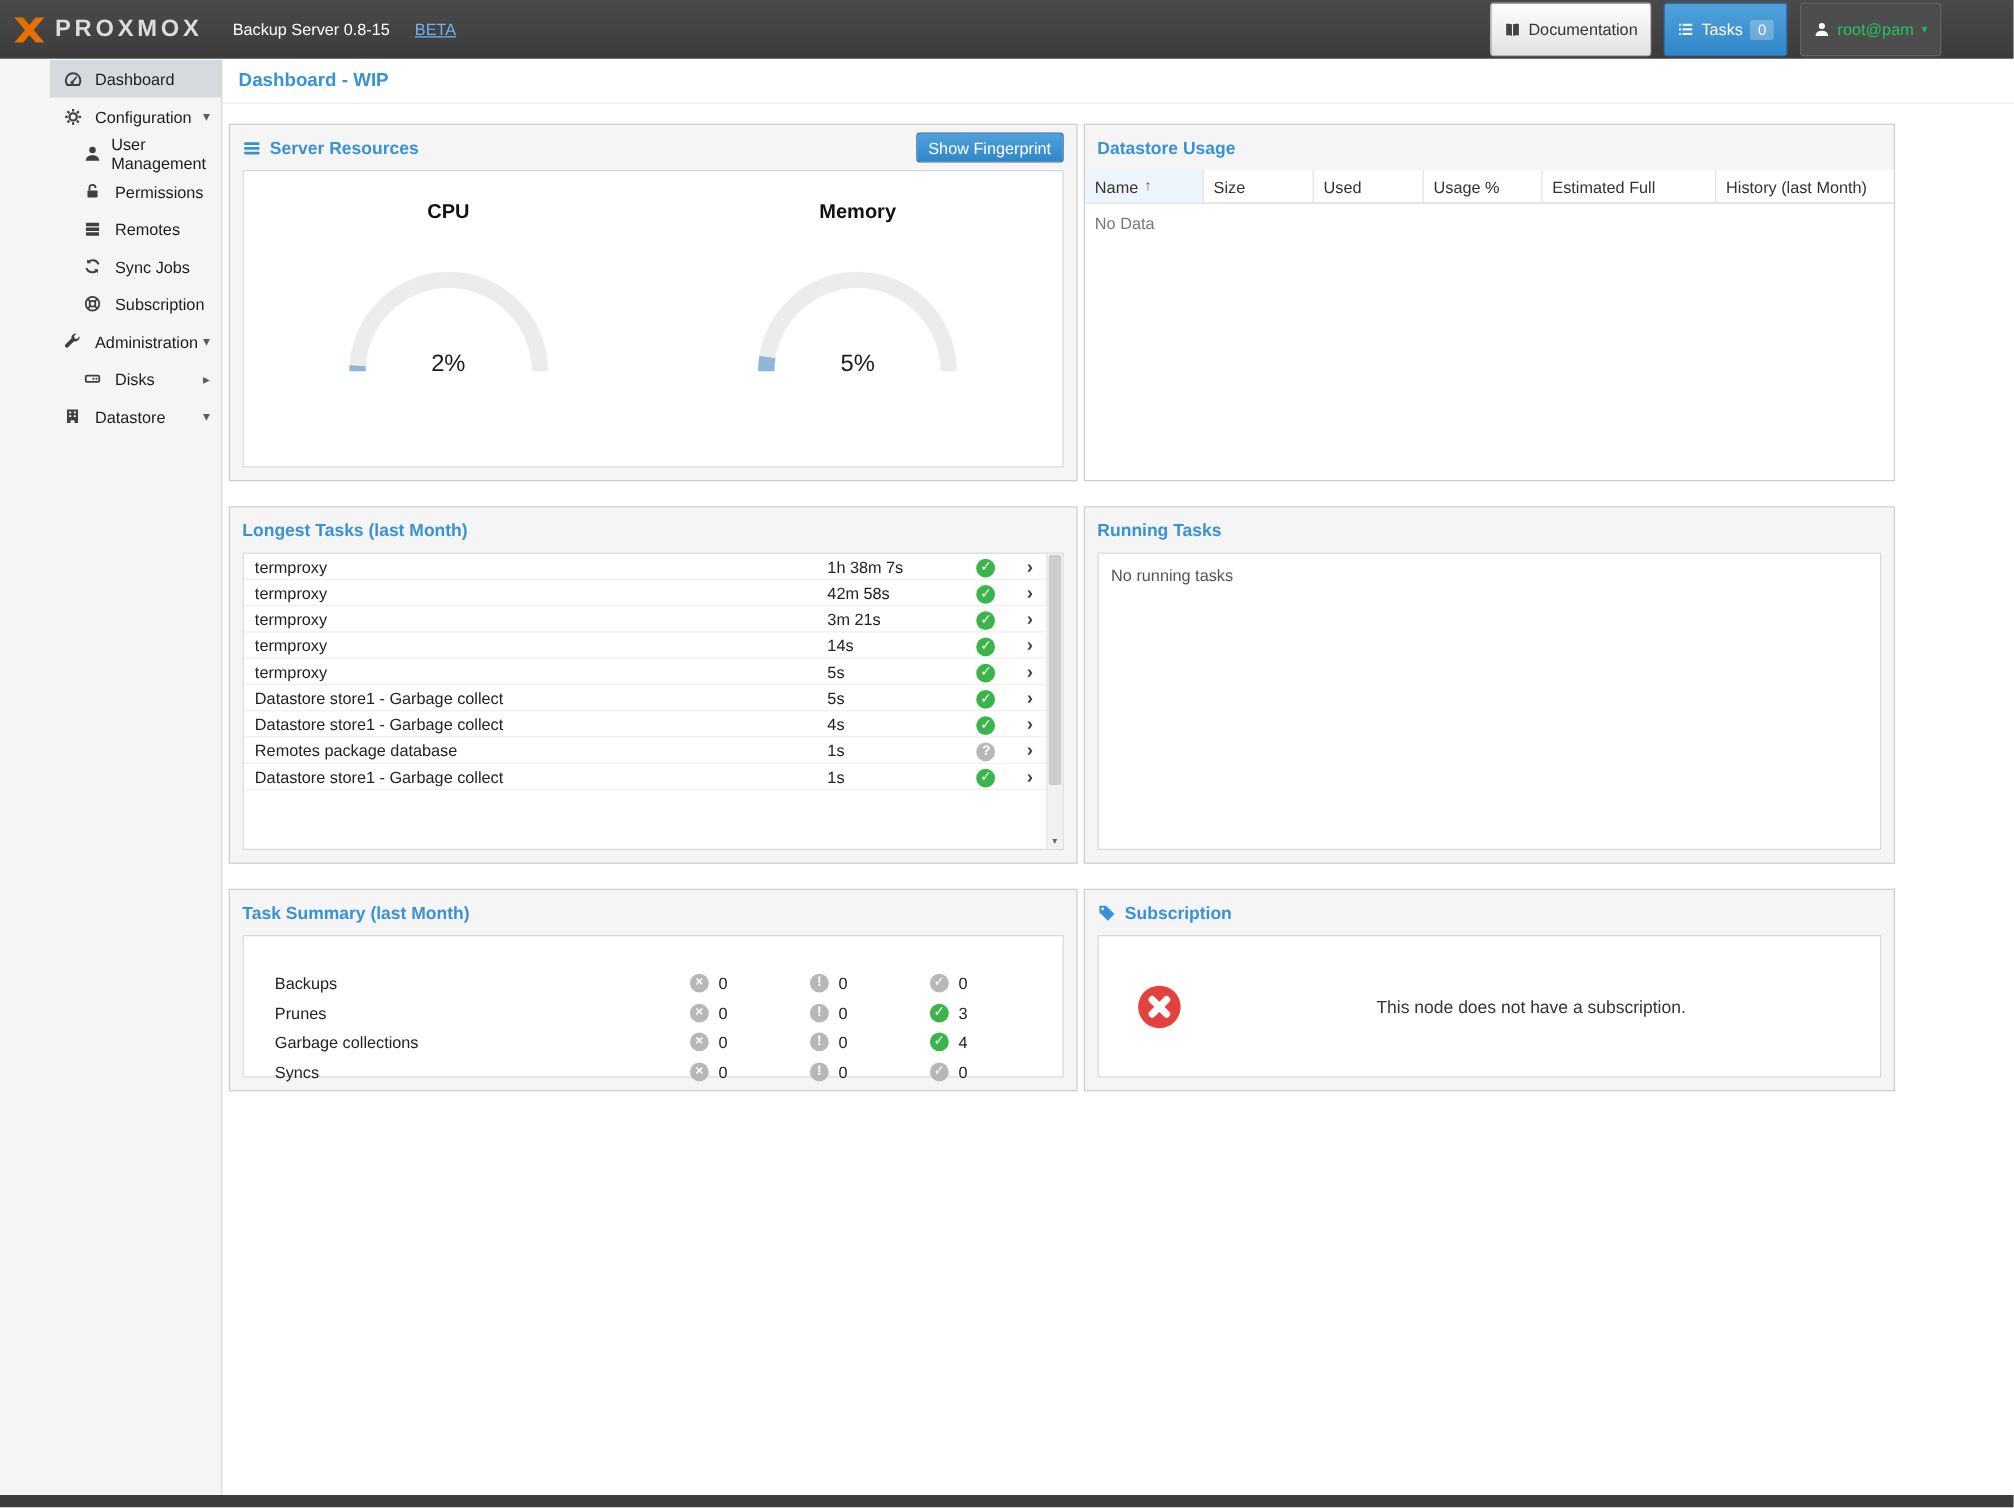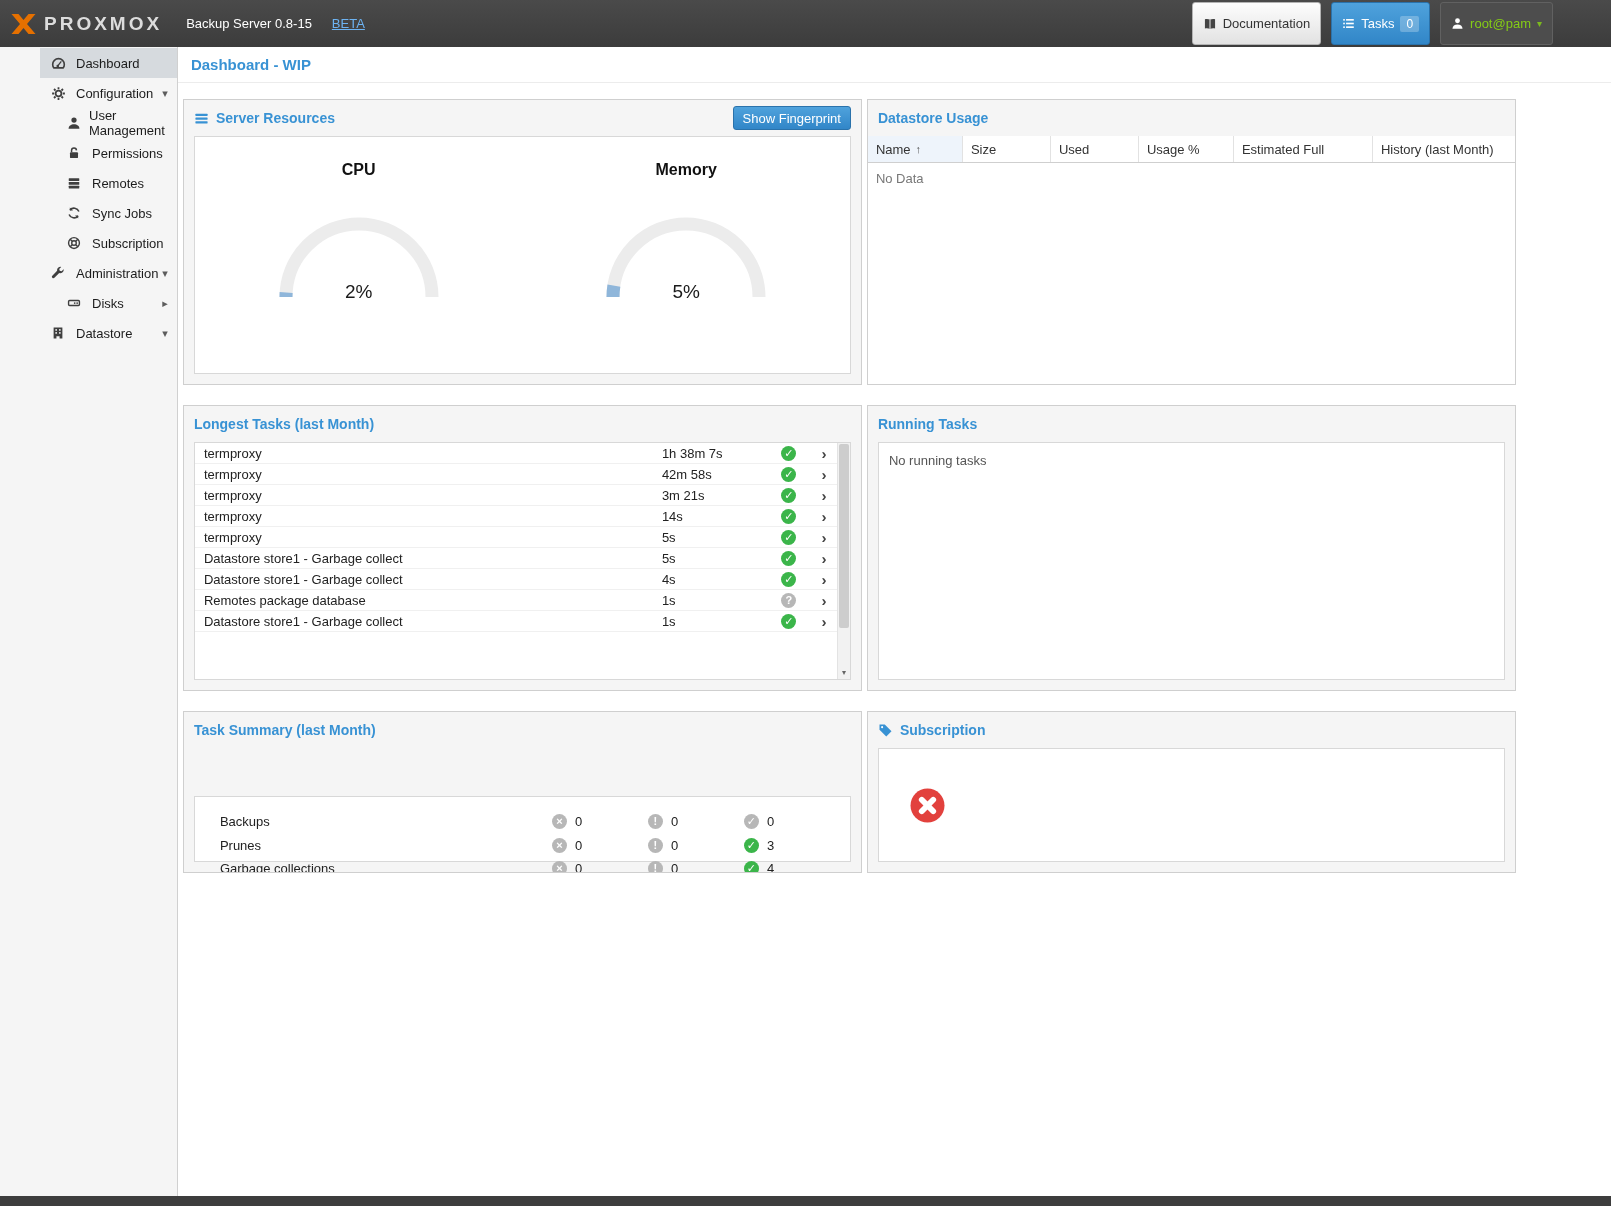--- a/index.html
+++ b/index.html
@@ -20,21 +20,21 @@
   .brand{ display:flex; align-items:center; gap:7px; }
   .brand-text{ color:#dcdcdc; font-weight:bold; font-size:19px; letter-spacing:3px; }
   .product{ color:#fff; margin-left:8px; }
   .beta{ color:#6db3f2; text-decoration:underline; cursor:pointer; margin-left:4px; }
   .topbar-right{ margin-left:auto; display:flex; align-items:center; gap:10px; margin-right:48px; }
   .btn{ height:43px; border-radius:3px; font-size:13px; display:inline-flex; align-items:center;
     gap:6px; padding:16px 10px; border:1px solid transparent; cursor:pointer;
     font-family:inherit; }
   .btn-light{ background:linear-gradient(#fdfdfd,#e2e2e2); border-color:#b3b3b3; color:#333; }
   .btn-blue{ background:linear-gradient(#4fa2dc,#3186c8); border-color:#2a72ab; color:#fff; }
-  .btn-dark{ background:#4d4d4d; border-color:#616161; color:#84cc16; }
+  .btn-dark{ background:#4d4d4d; border-color:#616161; color:#22c55e; }
   .badge{ background:rgba(255,255,255,.25); border-radius:2px; padding:1px 6px; font-size:12px; }
   .caret{ font-size:10px; opacity:.85; }
 
   
   .shell{ flex:1; display:flex; overflow:hidden; }
   .sidebar{ flex:0 0 177px; background:#f5f5f5; border-right:1px solid #d0d0d0; padding-top:1px;padding-left:40px; }
   .side-item{ height:30px; display:flex; align-items:center; padding:0 9px 0 11px; cursor:pointer; color:#1c1c1c; }
   .side-item.selected{ background:#d6dade; }
   .side-item.sub{ padding-left:27px; }
   .s-icon{ width:17px; height:15px; margin-right:8px; display:inline-flex; align-items:center; color:#3f3f3f; }
@@ -90,21 +90,21 @@
   .vscroll{ position:absolute; top:0; right:0; bottom:0; width:13px; background:#f2f2f2;
     border-left:1px solid #e3e3e3; cursor:pointer; }
   .vthumb{ position:absolute; top:1px; left:1px; right:1px; height:78%; background:#cdcdcd; border-radius:2px; }
   .varrow{ position:absolute; bottom:0; left:0; right:0; height:13px; text-align:center;
     font-size:8px; line-height:13px; color:#666; }
 
   
   .empty-box{ padding:10px; color:#555; }
 
   
-  .summary-box{ padding-top:13px;margin-top:48px; }
+  .summary-box{ padding-top:26px; }
   .sum-row{ display:flex; align-items:center; height:23.5px; padding-left:25px; }
   .sum-label{ width:332px; }
   .sum-cell{ width:96px; display:flex; align-items:center; gap:8px; }
 
   
   .sub-box{ display:flex; align-items:center; }
   .sub-x{ margin-left:30px; display:inline-flex; }
   .sub-msg{ flex:1; text-align:center; font-size:14px; color:#333; }
 
   .footer-strip{ flex:0 0 10px; background:#3d3d3d; }
@@ -517,20 +517,21 @@
           <div class="inner-box sub-box">
             <span class="sub-x" id="sub-x-icon">
                 <svg width="37" height="37" viewBox="0 0 37 37">
                   <circle cx="18.5" cy="18.5" r="17" fill="#e2413d"></circle>
                   <g transform="rotate(45 18.5 18.5)">
                     <rect x="7.5" y="15.6" width="22" height="5.8" rx="2.9" fill="#fff"></rect>
                     <rect x="15.6" y="7.5" width="5.8" height="22" rx="2.9" fill="#fff"></rect>
                   </g>
                 </svg>
               </span>
+            <span class="sub-msg">This node does not have a subscription.</span>
           </div>
         </div>
       </section>
     </div>
   </main>
 </div>
 
 <div class="footer-strip"></div>
 
 </body></html>

